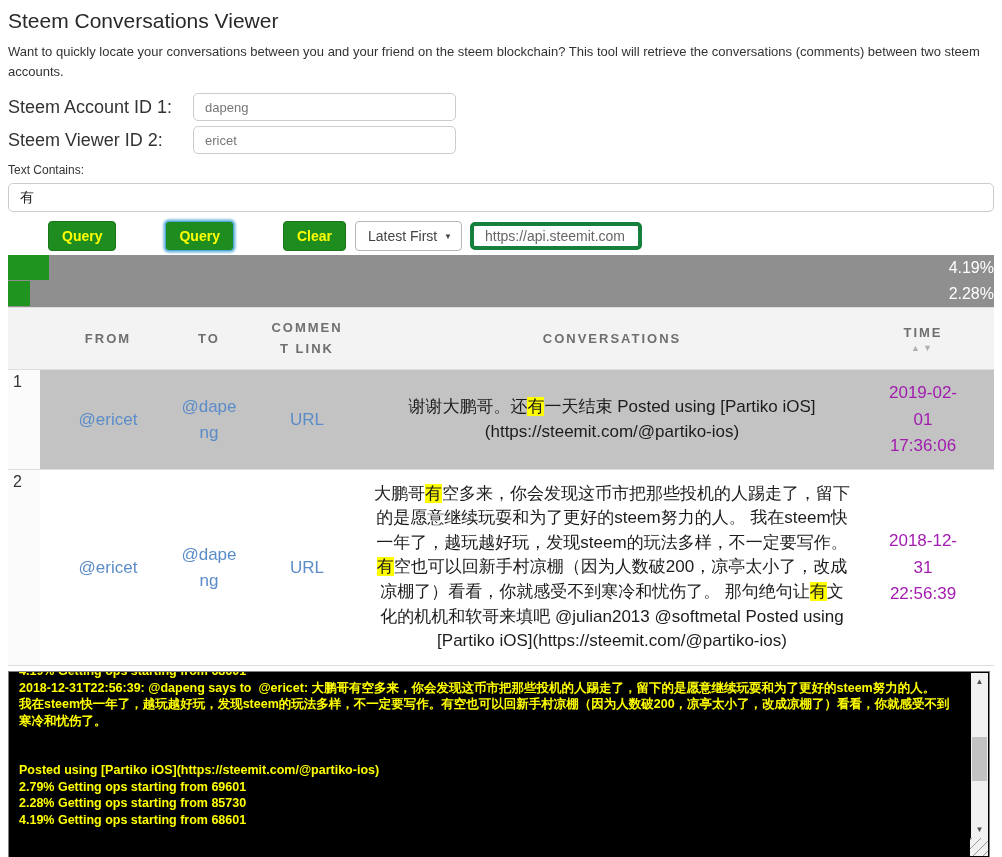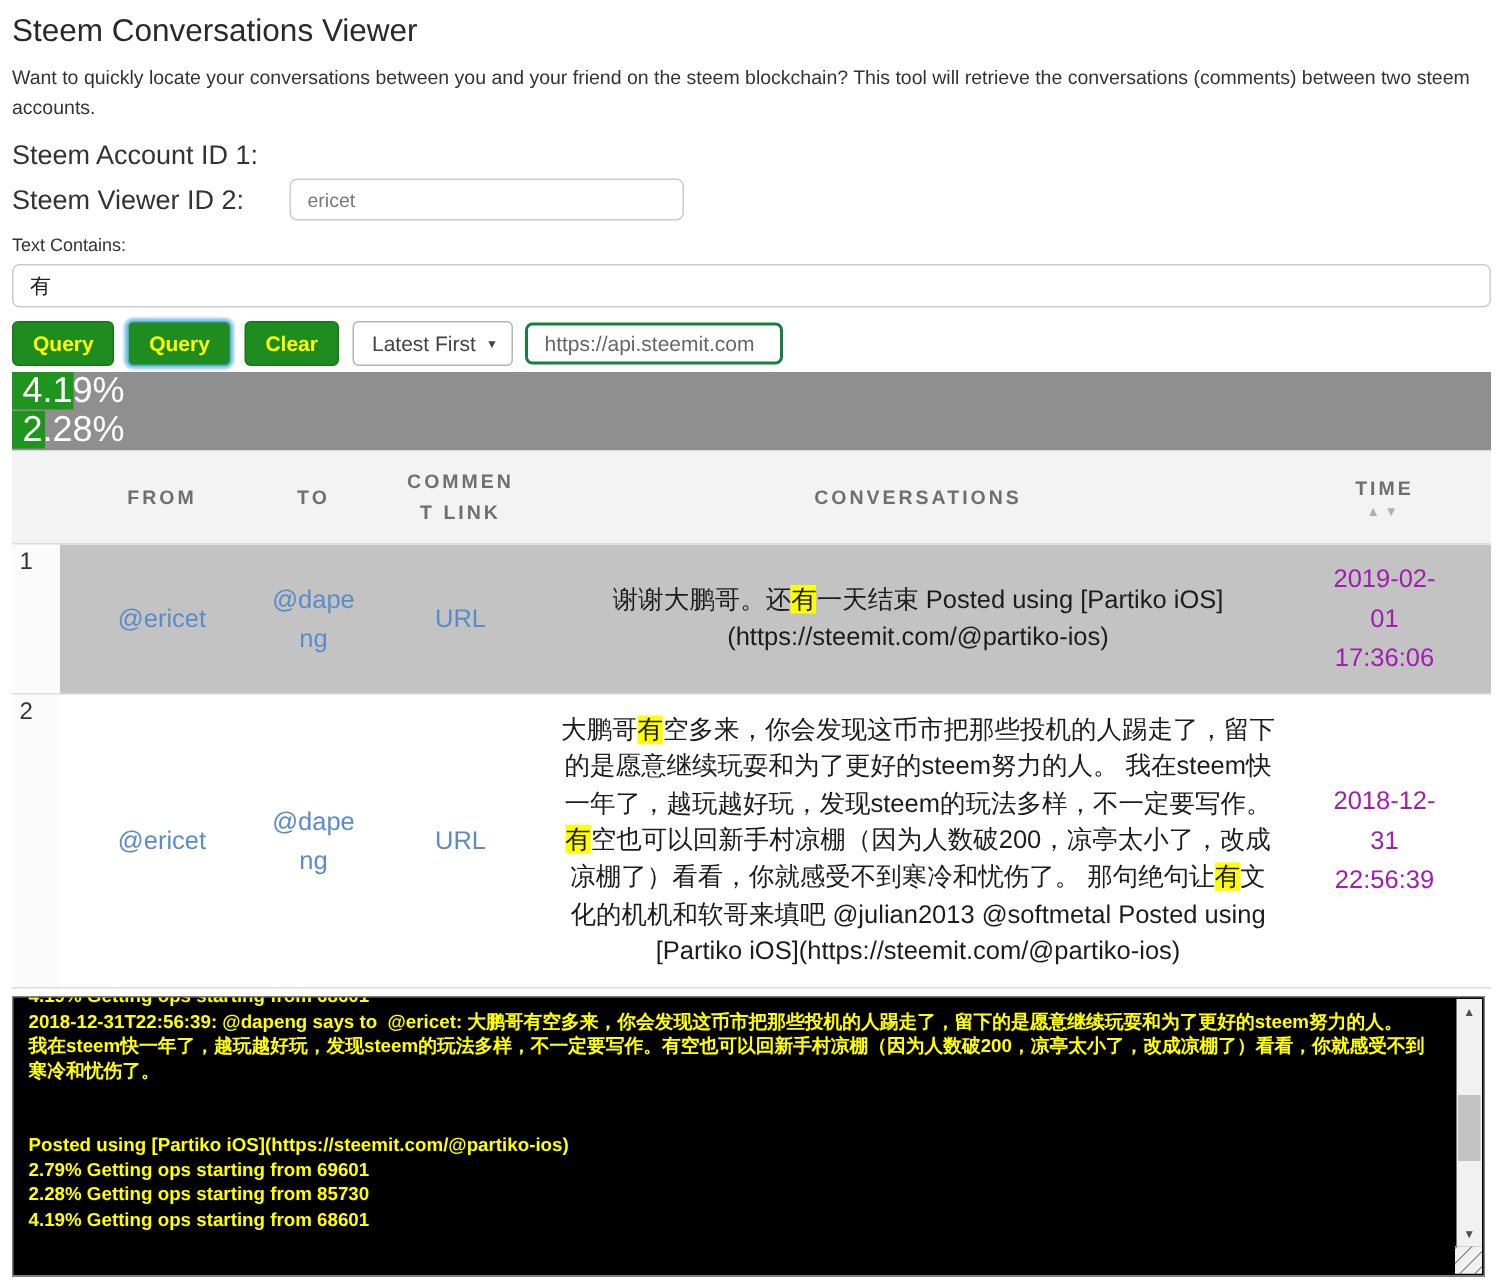--- a/index.html
+++ b/index.html
@@ -16,32 +16,32 @@
 
   
   .form-row { display:flex; align-items:center; margin-bottom:5px; }
   .form-label { font-size:18px; color:#333; width:185px; flex:0 0 185px; }
   .acct-input { width:263px; height:28px; border:1px solid #ccc; border-radius:5px; padding:0 11px; font-size:13px; color:#777; font-family:inherit; outline:none; }
   .tc-label { font-size:12px; color:#333; margin:9px 0 6px; }
   .tc-input { width:100%; height:29px; border:1px solid #ccc; border-radius:5px; padding:0 11px; font-size:14px; color:#222; font-family:inherit; outline:none; }
 
   
   .controls { display:flex; align-items:center; margin-top:9px; }
-  .btn { background:#1e8c1e; color:#ffff00; border:1px solid #187618; border-radius:4px; height:30px; padding:0 13px; font-size:14px; font-weight:700; font-family:inherit; margin-right:9px; cursor:pointer; }
+  .btn { background:#1e8c1e; color:#ffff00; border:1px solid #187618; border-radius:4px; height:30px; padding:0 13px; font-size:14px; font-weight:700; font-family:inherit; margin-right:9px; cursor:pointer;margin-left:40px; }
   .btn.stop-focus { border-color:#4aa6d5; box-shadow:0 0 2px 2px #8cc6e4; }
   .fake-select { width:107px; height:30px; background:#fff; border:1px solid #b5b5b5; border-radius:4px; display:flex; align-items:center; justify-content:space-between; padding:0 9px 0 12px; font-size:14px; color:#444; margin-right:8px; cursor:default; }
   .select-arrow { font-size:8px; color:#444; }
-  .api-input { width:172px; height:28px; border:2px solid #15803d; border-radius:5px; padding:0 11px; font-size:14px; color:#666; font-family:inherit; outline:none; }
+  .api-input { width:172px; height:28px; border:4px solid #15803d; border-radius:5px; padding:0 11px; font-size:14px; color:#666; font-family:inherit; outline:none; }
 
   
   .progress-area { margin-top:4px; }
   .progress-bar { position:relative; height:26px; background:#8f8f8f; }
   .progress-bar + .progress-bar { margin-top:0; }
   .progress-fill { position:absolute; left:0; top:0; bottom:1px; background:#1f951f; }
-  .progress-label { position:relative; color:#fff; font-size:24px; line-height:26px; padding-left:7px; }
+  .progress-label { position:relative; color:#fff; font-size:16px; line-height:26px; padding-left:7px;text-align:right; }
 
   
   table.conv-table { width:986px; border-collapse:collapse; table-layout:fixed; margin-top:0; }
   .conv-table col.c1{width:32px} .conv-table col.c2{width:136px} .conv-table col.c3{width:66px}
   .conv-table col.c4{width:130px} .conv-table col.c5{width:480px} .conv-table col.c6{width:142px}
   .conv-table thead th { background:#f3f3f3; border-top:1px solid #ddd; border-bottom:1px solid #ddd; height:62px; font-size:13px; font-weight:700; color:#6f6f6f; letter-spacing:2px; text-align:center; vertical-align:middle; padding:0; }
   .th-wrap { display:inline-block; width:76px; word-break:break-all; line-height:1.6; }
   .sort-icons { font-size:9px; color:#b0b0b0; letter-spacing:3px; margin-top:3px; font-weight:400; }
   .conv-table tbody tr { border-bottom:1px solid #ddd; }
   .conv-table td { font-size:17px; text-align:center; vertical-align:middle; padding:8px 2px; color:#1c1c1c; }
@@ -69,20 +69,21 @@
 </style>
 </head>
 <body>
 
 <div class="container">
   <h1 data-name="page-title">Steem Conversations Viewer</h1>
   <p class="desc" data-name="page-description">Want to quickly locate your conversations between you and your friend on the steem blockchain? This tool will retrieve the conversations (comments) between two steem accounts.</p>
 
   <div class="form-row">
     <div class="form-label" data-name="account1-label">Steem Account ID 1:</div>
+    <input class="acct-input" type="text" data-name="account1-input" value="dapeng" style="">
   </div>
   <div class="form-row">
     <div class="form-label" data-name="account2-label">Steem Viewer ID 2:</div>
     <input class="acct-input" type="text" data-name="account2-input" value="ericet" style="">
   </div>
 
   <div class="tc-label" data-name="text-contains-label">Text Contains:</div>
   <input class="tc-input" type="text" data-name="text-contains-input" value="有" style="">
 
   <div class="controls">

